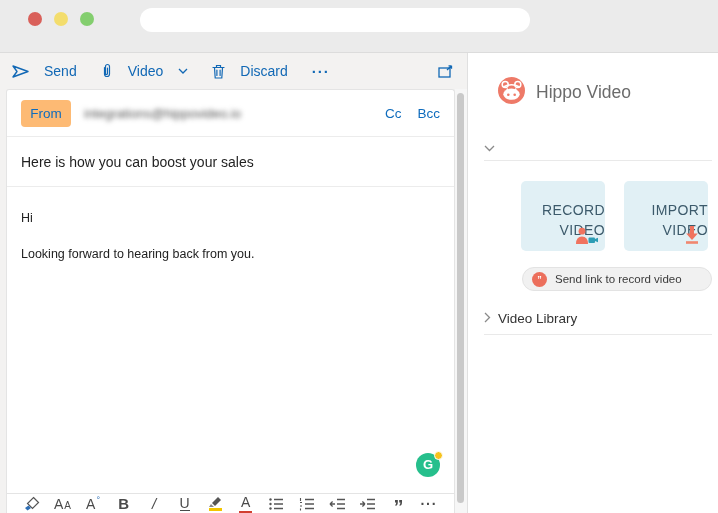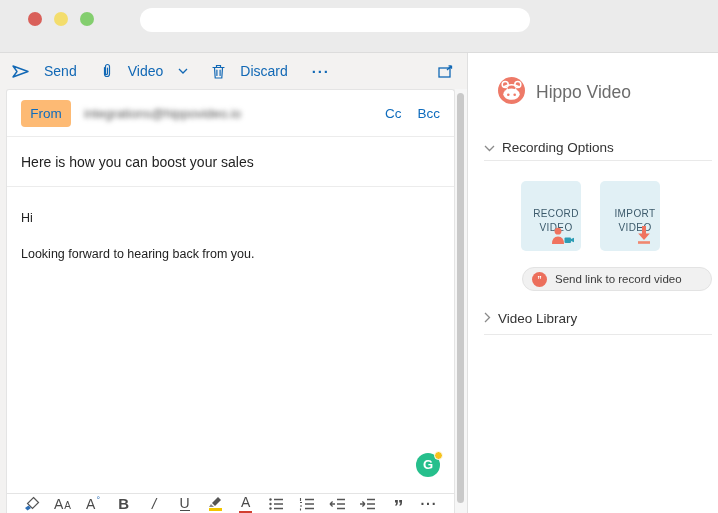--- a/index.html
+++ b/index.html
@@ -73,23 +73,23 @@
   .logo-row { position:absolute; top:24px; left:30px; display:flex; align-items:center; gap:11px; }
   .app-title { font-size:17.5px; color:#6b6b6b; }
   .section-row { position:absolute; left:16px; display:flex; align-items:center; gap:7px;
     background:none; border:none; font-family:inherit; font-size:13.5px; color:#333; cursor:pointer; }
   .recording-row { top:87px; }
   .library-row { top:258px; }
   .divider { position:absolute; left:16px; right:6px; height:1px; background:#e9e9e9; }
   .d1 { top:107px; }
   .d2 { top:281px; }
   .vcards { position:absolute; top:128px; left:53px; display:flex; gap:19px; }
-  .vcard { width:60px; height:70px; background:#e1f0f5; border:none; border-radius:5px;
-    position:relative; text-align:center; padding:9px 0 0 10px; font-family:inherit;
-    font-size:10px; letter-spacing:.4px; color:#3c5a6b; line-height:1.4; cursor:pointer; }
+  .vcard { width:84px; height:70px; background:#e1f0f5; border:none; border-radius:5px;
+    position:relative; text-align:right; padding:9px 0 0 10px; font-family:inherit;
+    font-size:14px; letter-spacing:.4px; color:#3c5a6b; line-height:1.4; cursor:pointer; }
   .vcard svg { position:absolute; right:7px; bottom:7px; }
   .send-link { position:absolute; top:214px; left:54px; width:190px; height:24px;
     border-radius:12px; background:#f1f1f1; border:1px solid #e3e3e3;
     display:flex; align-items:center; gap:8px; padding:0 9px; font-family:inherit;
     font-size:11.5px; color:#3a3a3a; cursor:pointer; }
   .bubble { width:15px; height:15px; border-radius:50%; background:#ec6f5c; color:#fff;
     font-size:9px; font-weight:bold; display:flex; align-items:center; justify-content:center;
     line-height:1; padding-top:1px; flex:none; }
 </style>
 </head>
@@ -266,21 +266,20 @@
             <circle cx="17.7" cy="12.2" r="0.9" fill="#fff"></circle>
           </svg>
         </span>
         <span class="app-title">Hippo Video</span>
       </div>
 
       <button class="section-row recording-row">
         <span><svg width="11" height="7" viewBox="0 0 11 7">
               <polyline points="1,1 5.5,5.5 10,1" fill="none" stroke="#8a8a8a" stroke-width="1.3"></polyline>
             </svg></span>
-        <span>Recording Options</span>
       </button>
       <div class="divider d1"></div>
 
       <div class="vcards">
         <button class="vcard">
           <div>RECORD</div>
           <div>VIDEO</div>
           <span>
             <svg width="24" height="17" viewBox="0 0 24 17">
               <circle cx="8" cy="4.2" r="3.4" fill="#f0735f"></circle>

